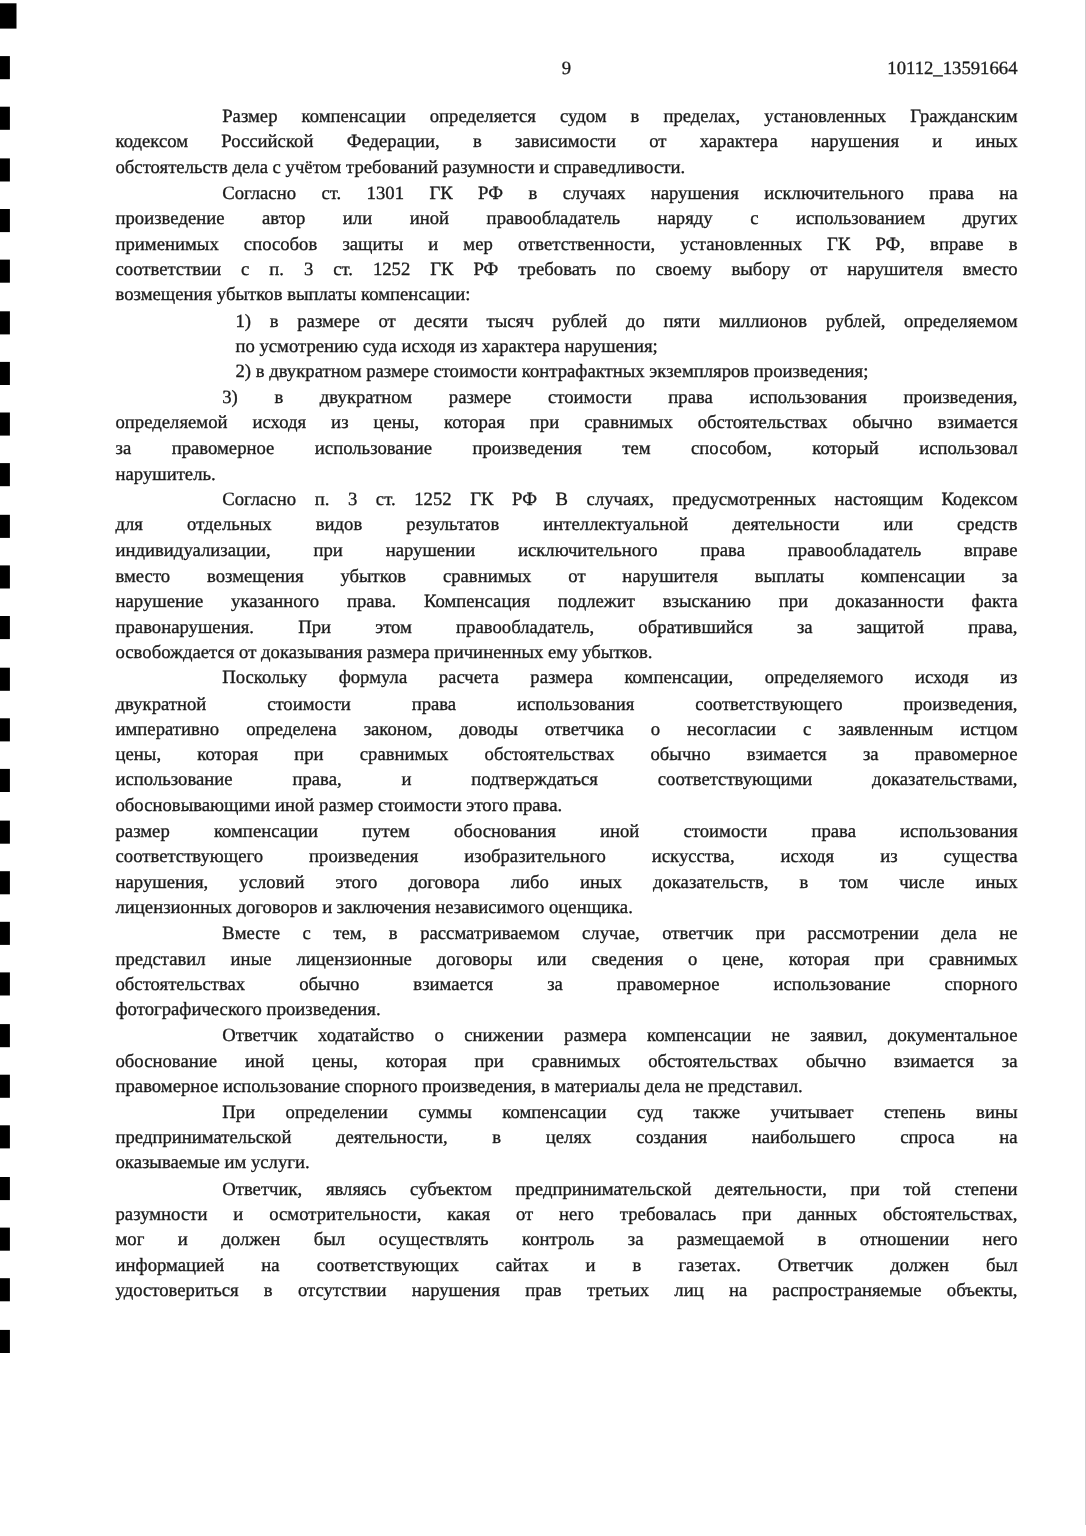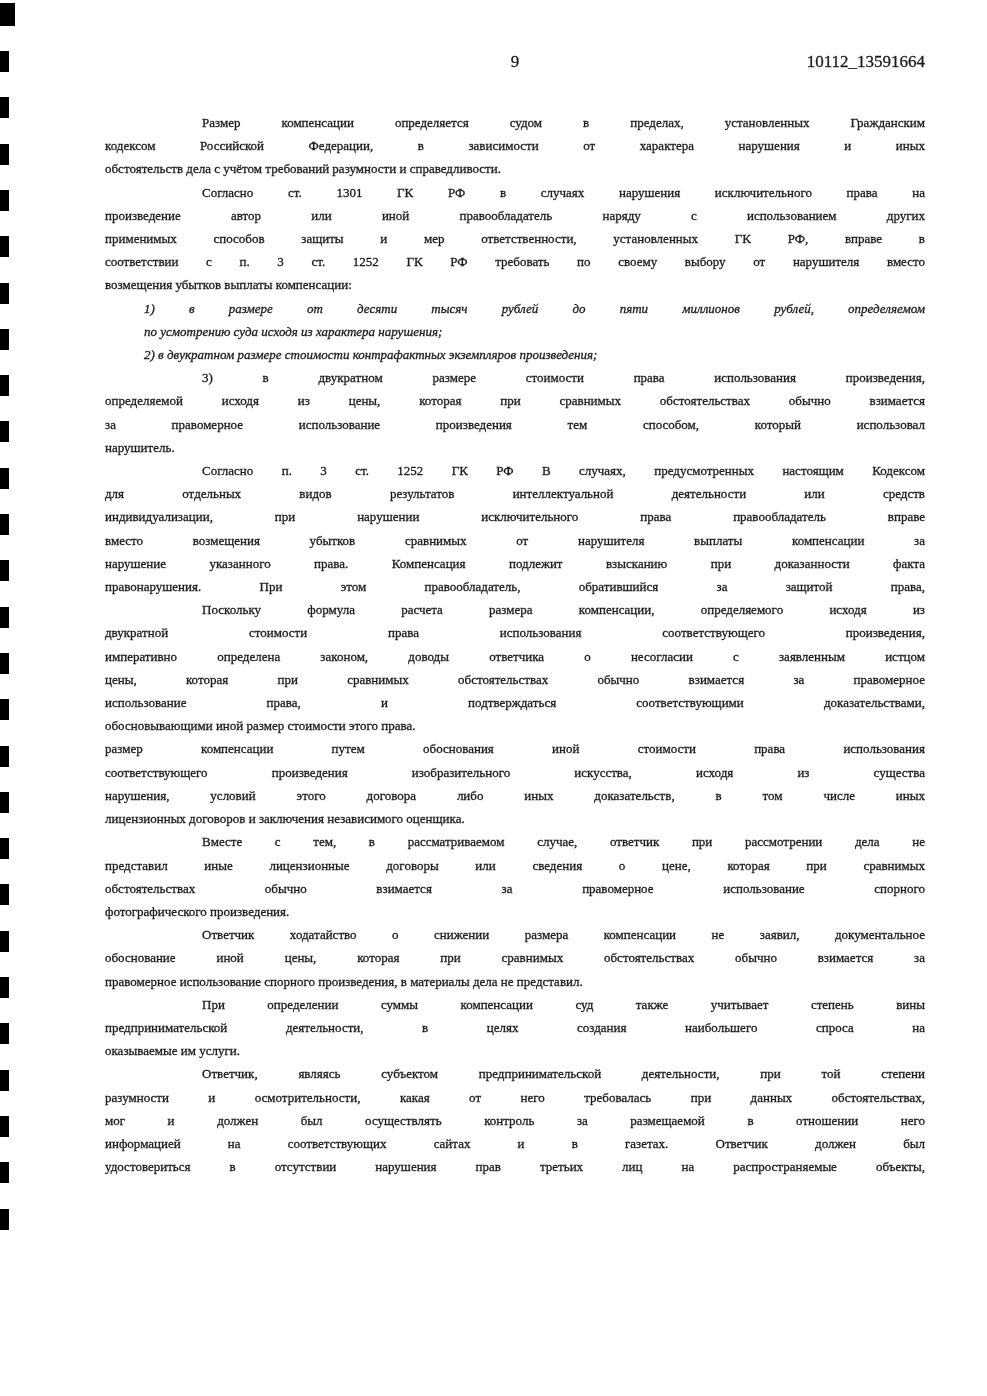--- a/index.html
+++ b/index.html
@@ -28,27 +28,27 @@
   }
   .doc-id {
     position: absolute;
     right: 0;
     top: 0;
     text-align: right;
   }
   .doc-body {
     position: absolute;
     left: 105px;
-    top: 111px;
+    top: 94px;
     width: 820px;
-    font-size: 13px;
+    font-size: 17px;
     line-height: 23.2px;
   }
   .block { margin: 0; }
-  .block.list { margin-left: 39px; font-style: italic; }
+  .block.list { margin-left: 109px; }
   .line {
     text-align: justify;
     text-align-last: justify;
     white-space: normal;
   }
   .line.final { text-align-last: left; }
   .line.pfirst { padding-left: 97px; }
   .marks { position: absolute; left: 0; top: 0; }
   .corner-mark, .edge-dash { position: absolute; background: #000000; }
 </style>
@@ -115,20 +115,21 @@
         <div class="line">за правомерное использование произведения тем способом, который использовал</div>
         <div class="line final">нарушитель.</div>
       </div>
       <div class="block para">
         <div class="line pfirst">Согласно п. 3 ст. 1252 ГК РФ В случаях, предусмотренных настоящим Кодексом</div>
         <div class="line">для отдельных видов результатов интеллектуальной деятельности или средств</div>
         <div class="line">индивидуализации, при нарушении исключительного права правообладатель вправе</div>
         <div class="line">вместо возмещения убытков сравнимых от нарушителя выплаты компенсации за</div>
         <div class="line">нарушение указанного права. Компенсация подлежит взысканию при доказанности факта</div>
         <div class="line">правонарушения. При этом правообладатель, обратившийся за защитой права,</div>
+        <div class="line final">освобождается от доказывания размера причиненных ему убытков.</div>
       </div>
       <div class="block para">
         <div class="line pfirst">Поскольку формула расчета размера компенсации, определяемого исходя из</div>
         <div class="line">двукратной стоимости права использования соответствующего произведения,</div>
         <div class="line">императивно определена законом, доводы ответчика о несогласии с заявленным истцом</div>
         <div class="line">цены, которая при сравнимых обстоятельствах обычно взимается за правомерное</div>
         <div class="line">использование права, и подтверждаться соответствующими доказательствами,</div>
         <div class="line final">обосновывающими иной размер стоимости этого права.</div>
       </div>
       <div class="block para">

